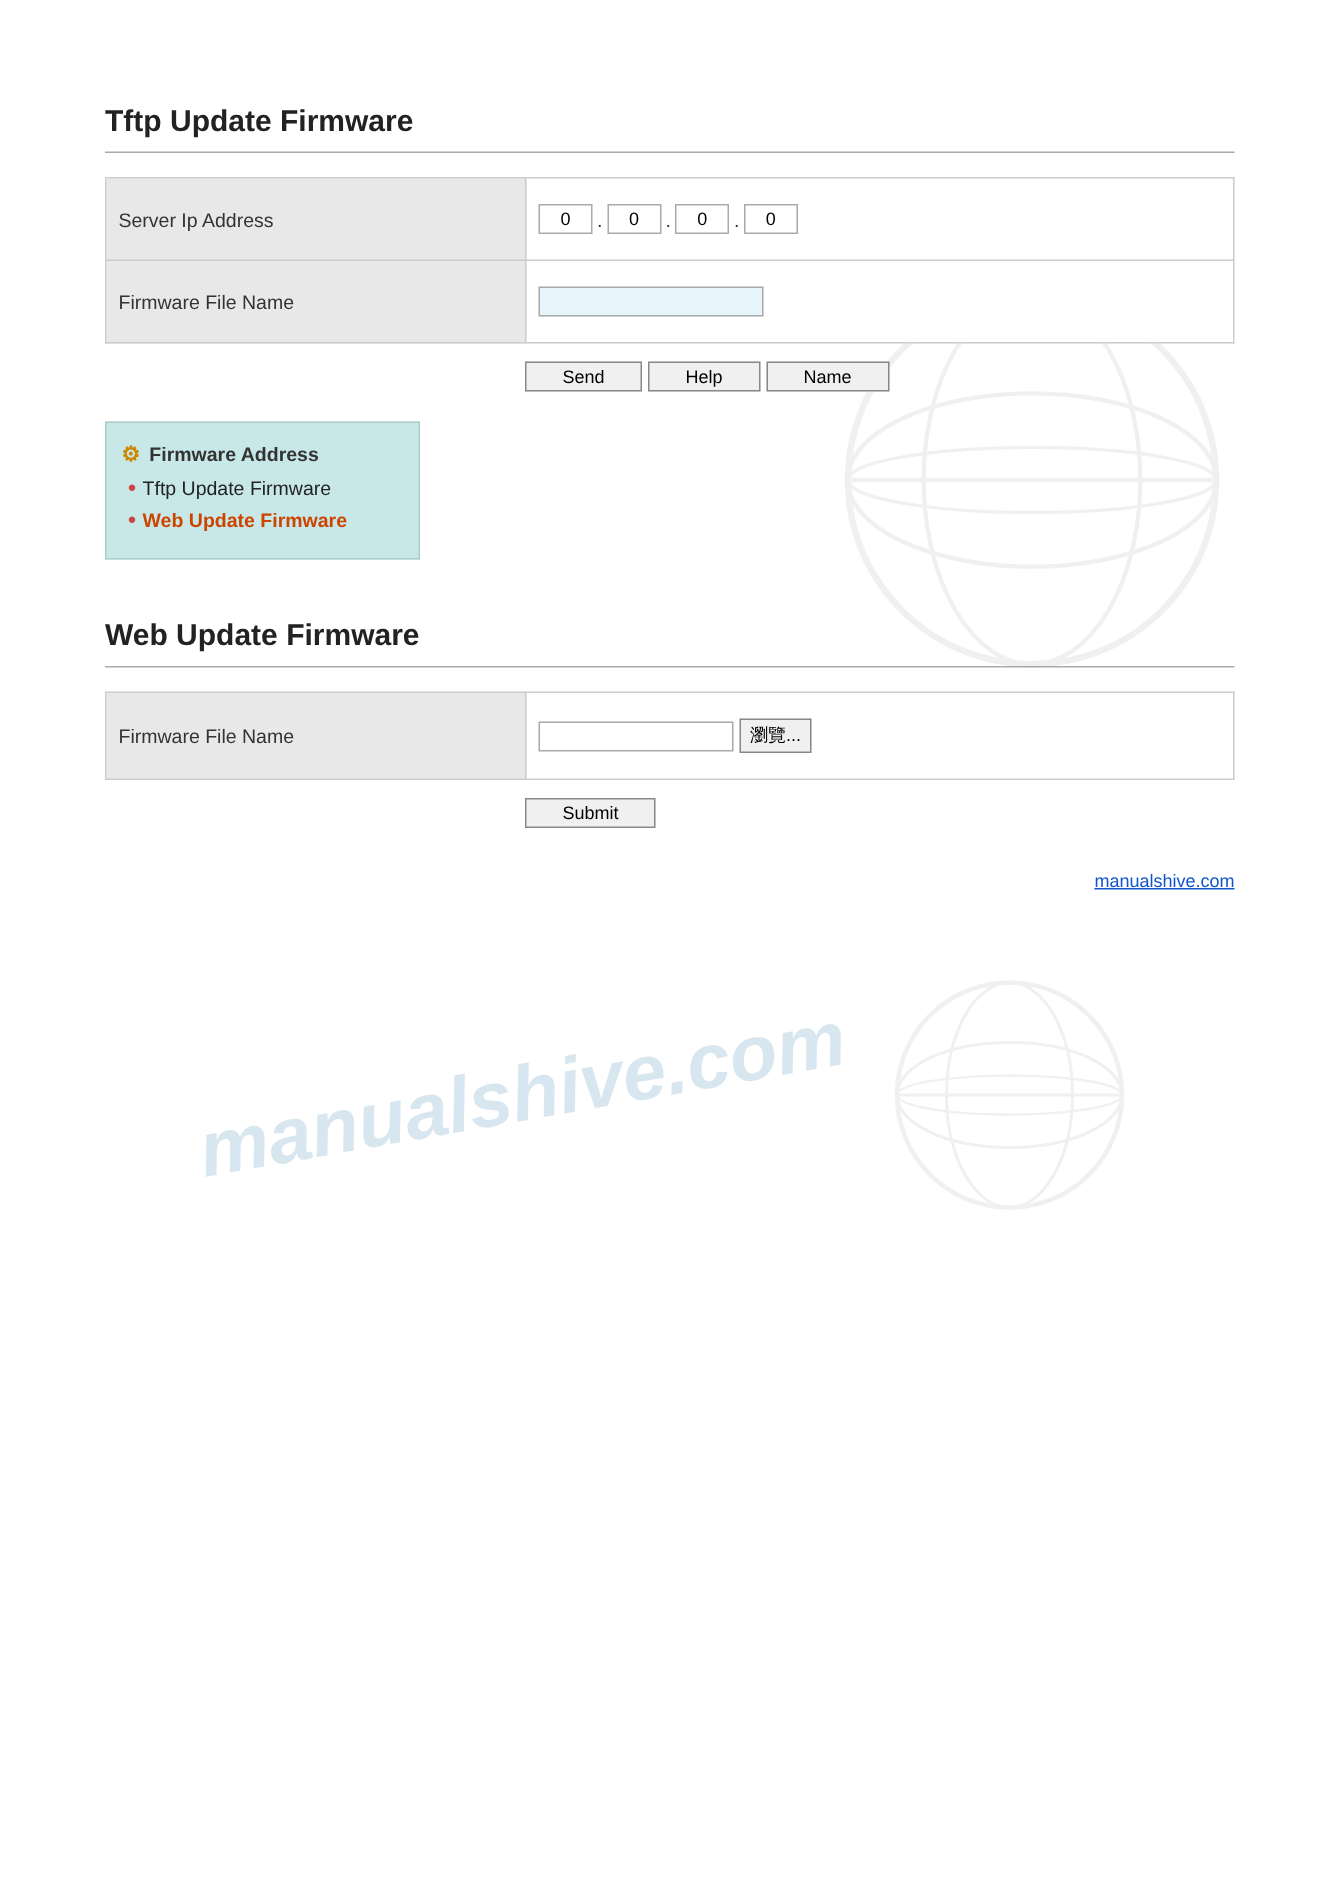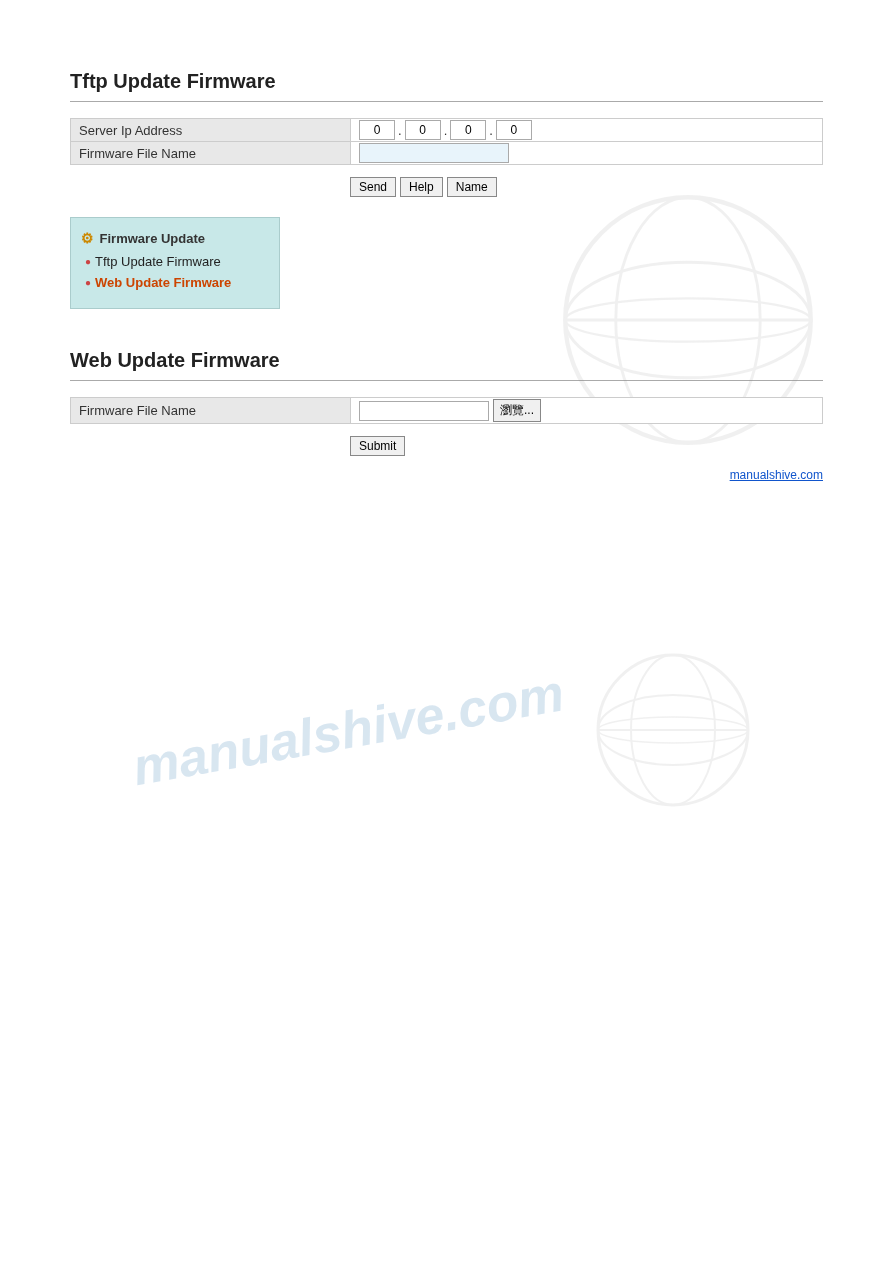--- a/index.html
+++ b/index.html
@@ -58,21 +58,21 @@
     .form-table {
       width: 100%;
       border-collapse: collapse;
       margin-bottom: 12px;
       position: relative;
       z-index: 1;
     }
 
     .form-table td {
       border: 1px solid #ccc;
-      padding: 1px 8px;
+      padding: 17px 8px;
       vertical-align: middle;
     }
 
     .form-table td.label-cell {
       background-color: #e8e8e8;
       width: 280px;
       font-weight: normal;
       color: #333;
     }
 
@@ -115,21 +115,21 @@
       gap: 4px;
       margin-bottom: 20px;
       margin-left: 280px;
       position: relative;
       z-index: 1;
     }
 
     .btn {
       border: 1px solid #888;
       background: #f0f0f0;
-      padding: 2px 8px;
+      padding: 2px 24px;
       font-size: 12px;
       cursor: pointer;
     }
 
     
     .sidebar-box {
       background: #c8e8e8;
       border: 1px solid #aacccc;
       width: 210px;
       padding: 12px 10px;
@@ -197,21 +197,21 @@
       padding: 2px 6px;
       font-size: 12px;
       cursor: pointer;
       text-align: center;
     }
 
     
     .submit-row {
       display: flex;
       margin-left: 280px;
-      margin-bottom: 12px;
+      margin-bottom: 28px;
       position: relative;
       z-index: 1;
     }
 
     
     .bottom-link {
       color: #1155cc;
       text-decoration: underline;
       font-size: 12px;
       float: right;
@@ -280,21 +280,21 @@
 
   <div class="buttons-row">
     <button class="btn">Send</button>
     <button class="btn">Help</button>
     <button class="btn">Name</button>
   </div>
 
   <div class="sidebar-box">
     <div class="sidebar-title">
       <span class="sidebar-title-icon">⚙</span>
-      <span>Firmware Update</span>
+      <span>Firmware Address</span>
     </div>
     <div class="sidebar-item">
       <span class="sidebar-bullet">●</span>
       <a class="sidebar-link" href="#">Tftp Update Firmware</a>
     </div>
     <div class="sidebar-item">
       <span class="sidebar-bullet">●</span>
       <a class="sidebar-link active" href="#">Web Update Firmware</a>
     </div>
   </div>

